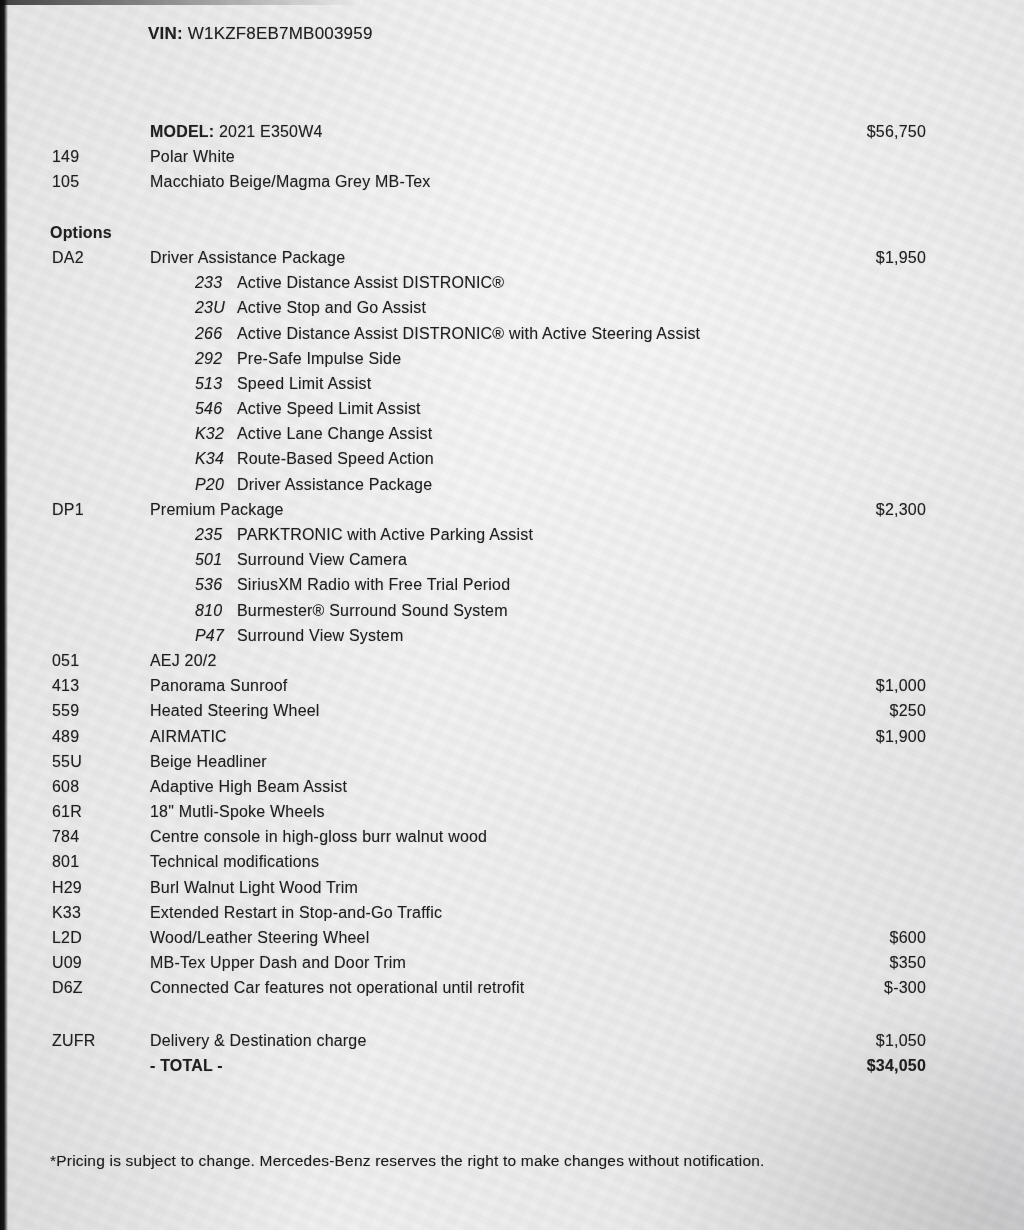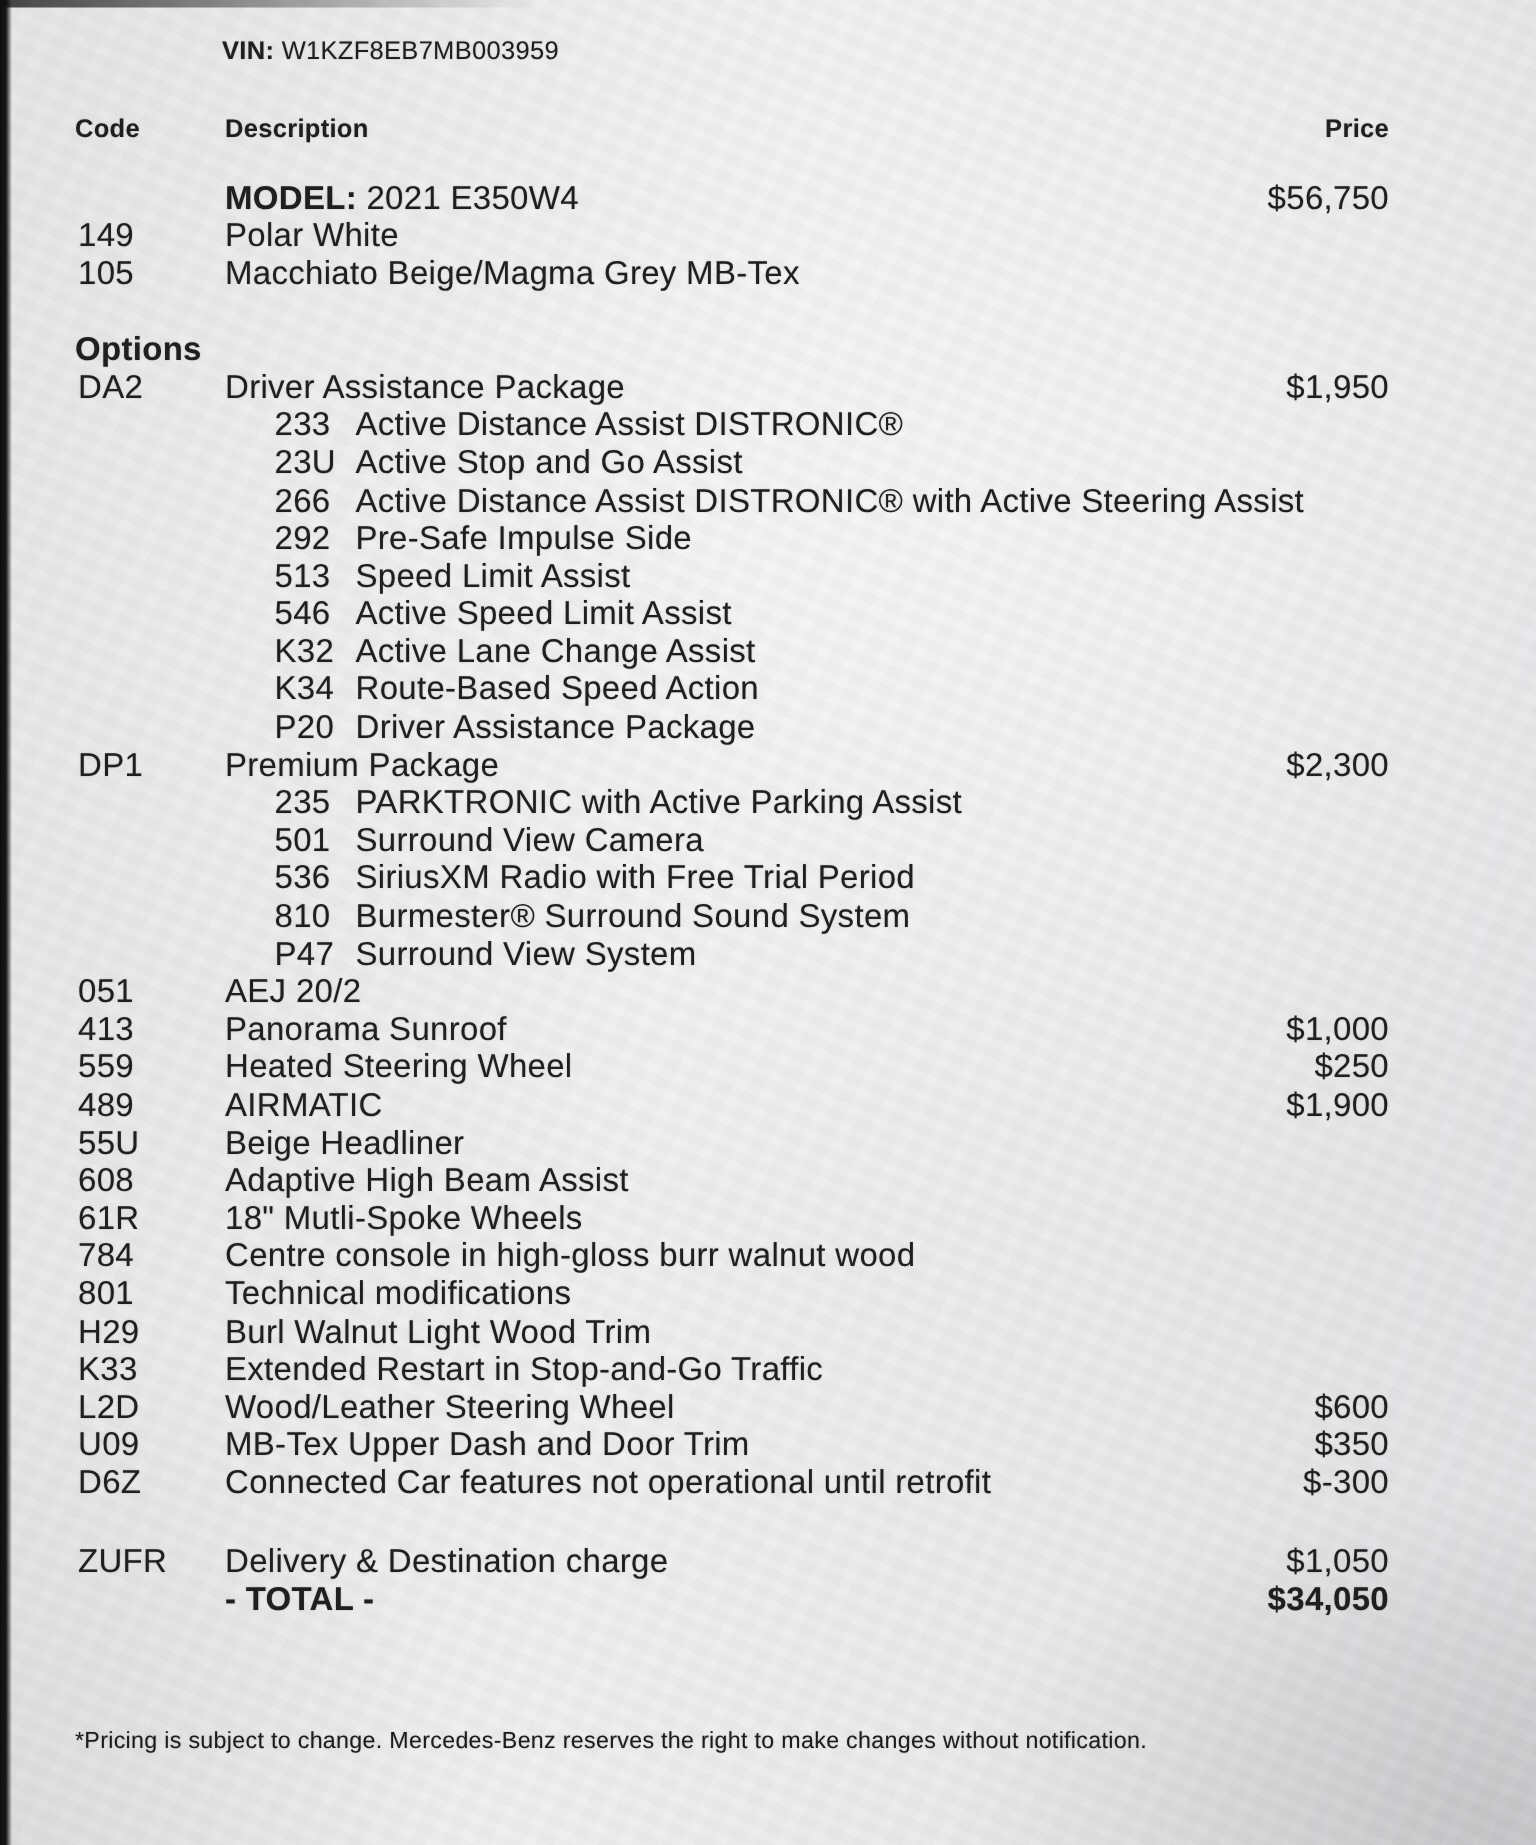--- a/index.html
+++ b/index.html
@@ -32,26 +32,26 @@
     background:linear-gradient(90deg, rgba(14,14,14,0.75), rgba(14,14,14,0));
   }
   .paper { position:absolute; inset:0; text-shadow:0 0 1px rgba(40,40,40,0.35); letter-spacing:0.2px; }
   .b { font-weight:700; }
   .vin-line { position:absolute; left:148px; top:24px; font-size:17px; }
   .col-headers { position:absolute; left:0; top:76px; width:100%; height:25px; font-size:17px; }
   .col-headers .code { position:absolute; left:50px; }
   .col-headers .desc { position:absolute; left:150px; }
   .col-headers .price { position:absolute; right:98px; }
   .rows { position:absolute; left:0; top:119px; width:100%; }
-  .row { position:relative; height:25.2px; line-height:25.2px; font-size:22px; }
+  .row { position:relative; height:25.2px; line-height:25.2px; font-size:16px; }
   .row span { position:absolute; white-space:nowrap; }
   .row .code { left:52px; }
   .row .desc { left:150px; }
   .row .price { right:98px; }
-  .row.sub .code { left:183px; }
+  .row.sub .code { left:195px;font-style:italic; }
   .row.sub .desc { left:237px; }
   .row .heading { left:50px; font-weight:700; }
   .spacer { height:25.2px; }
   .spacer-tot { height:27px; }
   .footnote {
     position:absolute; left:50px; top:1152px; font-size:15.5px;
     color:#1c1c1c; white-space:nowrap;
   }
 </style>
 </head>
@@ -62,25 +62,20 @@
   <div class="edge-left"></div>
   <div class="edge-top"></div>
 
   <div class="paper">
 
     <div class="vin-line">
       <span class="b">VIN:</span>
       <span>W1KZF8EB7MB003959</span>
     </div>
 
-    <div class="col-headers">
-      <span class="code b">Code</span>
-      <span class="desc b">Description</span>
-      <span class="price b">Price</span>
-    </div>
 
     <div class="rows">
         <div class="row">
           <span class="desc"><span class="b" style="position: static;">MODEL:</span> <span style="position: static;">2021 E350W4</span></span>
           <span class="price">$56,750</span>
         </div>
         <div class="row">
           <span class="code">149</span>
           <span class="desc">Polar White</span>
         </div>

